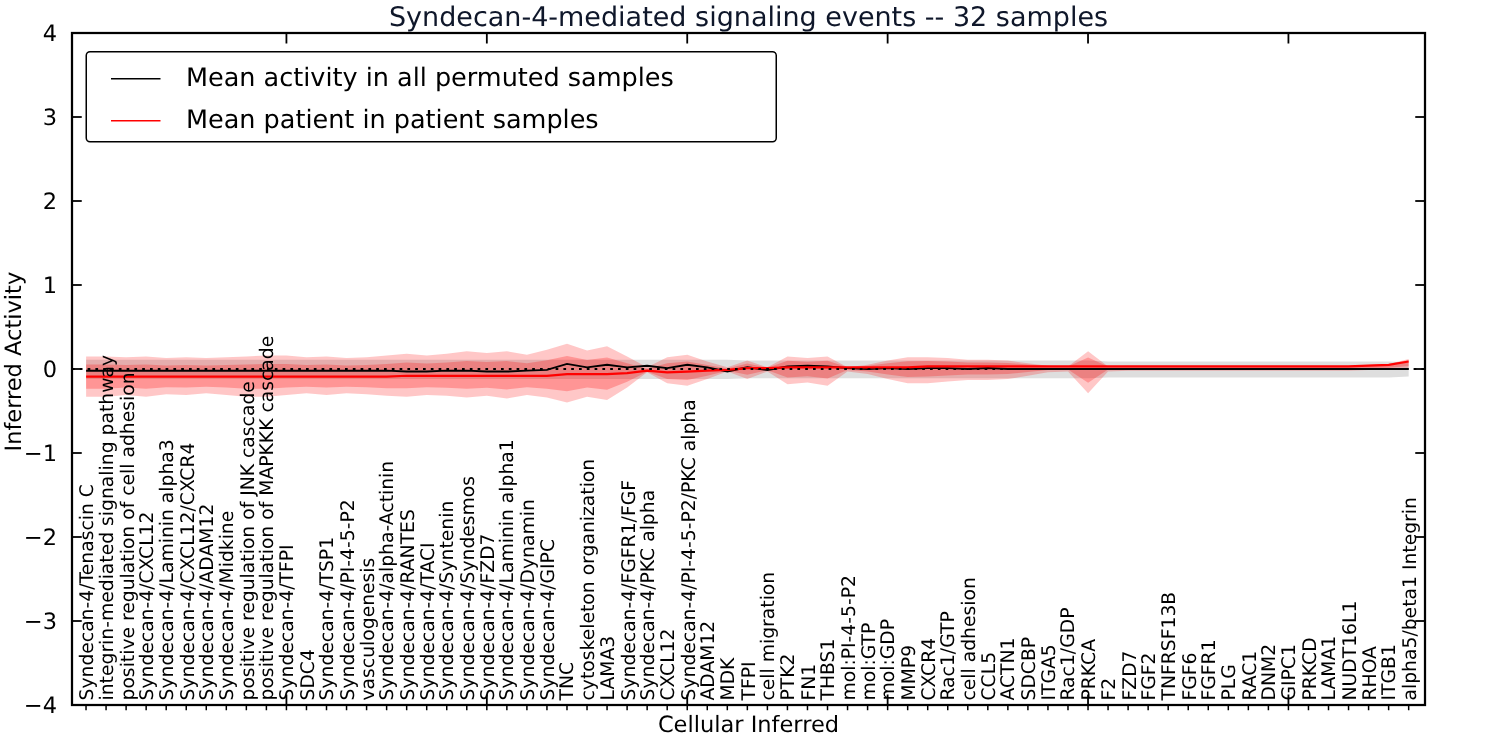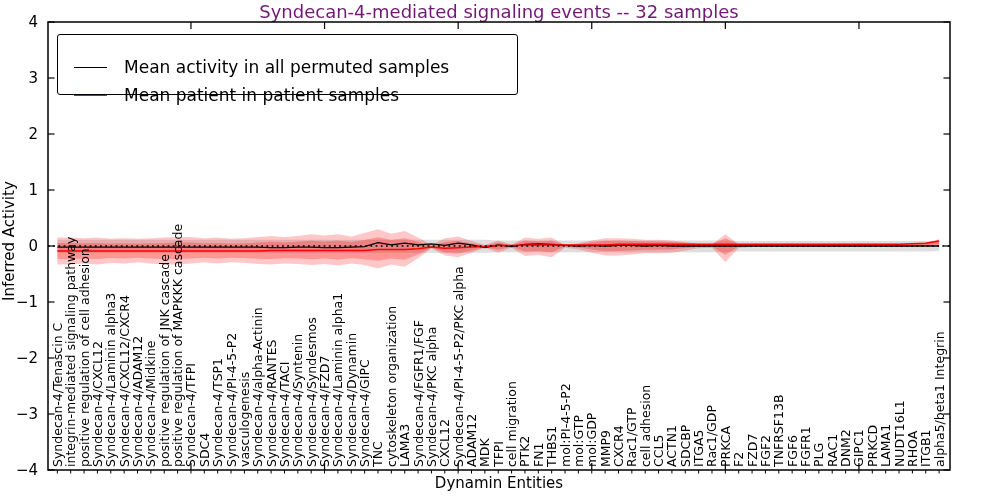--- a/index.html
+++ b/index.html
@@ -1,41 +1,41 @@
 <!DOCTYPE html>
 <html><head>
 <meta charset="utf-8">
 <style>
   html,body{margin:0;padding:0;background:#fff;}
   .figure{position:relative;width:1000px;height:500px;background:#fff;
           font-family:"DejaVu Sans","Liberation Sans",sans-serif;color:#000;overflow:hidden;}
   .chart-title{position:absolute;left:0;top:1px;width:998px;text-align:center;
-               font-size:18px;color:#701a75;}
+               font-size:18px;color:#0f172a;}
   .y-axis-label{position:absolute;left:-46px;top:237px;width:110px;text-align:center;
                 font-size:15px;transform:rotate(-90deg);transform-origin:center center;white-space:nowrap;}
   .x-axis-label{position:absolute;left:0;top:474px;width:998px;text-align:center;font-size:15px;}
   .legend{position:absolute;left:57px;top:34px;width:461px;height:61px;background:#fff;
-          border:1.7px solid #000;border-radius:3px;z-index:5;padding-top:18px;box-sizing:border-box;}
+          border:1.7px solid #000;border-radius:3px;z-index:5;padding-top:3px;box-sizing:border-box;}
   .legend-entry{display:flex;align-items:center;height:28px;}
   .legend-swatch{width:33px;height:0;border-top:1.8px solid #000;margin-left:16px;margin-right:17px;flex:0 0 auto;}
   .legend-label{font-size:17px;white-space:nowrap;}
   .yticks .y-tick-label{position:absolute;left:0;width:44px;height:19px;line-height:19px;
             text-align:right;padding-right:6px;font-size:15px;box-sizing:border-box;}
   .xticks .x-tick-label{position:absolute;font-size:12.5px;line-height:13px;white-space:nowrap;
             transform:rotate(-90deg);transform-origin:0 0;}
   svg{position:absolute;left:0;top:0;}
 </style>
 </head>
 <body>
 
 <div class="figure">
   <div class="chart-title">Syndecan-4-mediated signaling events -- 32 samples</div>
 
   <div class="y-axis-label">Inferred Activity</div>
-  <div class="x-axis-label">Dynamin Entities</div>
+  <div class="x-axis-label">Cellular Inferred</div>
 
   <svg id="plot-svg" width="1000" height="500">
       <polygon points="57.4,239.8 70.7,239.8 84.1,239.8 97.4,239.8 110.8,239.8 124.2,239.8 137.5,239.8 150.9,239.8 164.2,239.8 177.6,239.8 191.0,239.8 204.3,239.8 217.7,239.8 231.0,239.8 244.4,239.8 257.8,239.8 271.1,239.8 284.5,239.8 297.8,239.8 311.2,239.8 324.6,239.8 337.9,239.8 351.3,239.8 364.6,239.8 378.0,239.8 391.4,239.8 404.7,239.8 418.1,239.8 431.4,239.8 444.8,239.8 458.2,239.8 471.5,239.8 484.9,239.8 498.2,240.4 511.6,240.4 525.0,240.4 538.3,240.4 551.7,240.4 565.0,240.4 578.4,240.4 591.8,240.4 605.1,240.4 618.5,240.4 631.8,240.4 645.2,240.4 658.6,240.4 671.9,240.4 685.3,240.4 698.6,240.4 712.0,240.4 725.4,240.4 738.7,241.0 752.1,241.0 765.4,241.0 778.8,241.0 792.2,241.0 805.5,241.0 818.9,241.0 832.2,241.0 845.6,241.0 859.0,241.0 872.3,241.0 885.7,241.0 899.0,241.0 912.4,241.0 925.8,241.0 939.1,241.5 939.1,251.0 925.8,251.6 912.4,251.6 899.0,251.6 885.7,251.6 872.3,251.6 859.0,251.6 845.6,251.6 832.2,251.6 818.9,251.6 805.5,251.6 792.2,251.6 778.8,251.6 765.4,251.6 752.1,251.6 738.7,251.6 725.4,252.2 712.0,252.2 698.6,252.2 685.3,252.2 671.9,252.2 658.6,252.2 645.2,252.2 631.8,252.2 618.5,252.2 605.1,252.2 591.8,252.2 578.4,252.2 565.0,252.2 551.7,252.2 538.3,252.2 525.0,252.2 511.6,252.2 498.2,252.2 484.9,252.7 471.5,252.7 458.2,252.7 444.8,252.7 431.4,252.7 418.1,252.7 404.7,252.7 391.4,252.7 378.0,252.7 364.6,252.7 351.3,252.7 337.9,252.7 324.6,252.7 311.2,252.7 297.8,252.7 284.5,252.7 271.1,252.7 257.8,252.7 244.4,252.7 231.0,252.7 217.7,252.7 204.3,252.7 191.0,252.7 177.6,252.7 164.2,252.7 150.9,252.7 137.5,252.7 124.2,252.7 110.8,252.7 97.4,252.7 84.1,252.7 70.7,252.7 57.4,252.7" fill="rgba(138,138,138,0.28)" stroke="none"></polygon>
       <polygon points="57.4,237.6 70.7,237.6 84.1,238.2 97.4,237.6 110.8,238.7 124.2,238.2 137.5,238.7 150.9,238.2 164.2,237.6 177.6,237.0 191.0,237.0 204.3,238.2 217.7,237.6 231.0,238.7 244.4,238.2 257.8,237.0 271.1,235.9 284.5,237.0 297.8,235.9 311.2,234.2 324.6,235.4 337.9,234.2 351.3,236.5 364.6,233.1 378.0,229.2 391.4,233.7 404.7,230.9 418.1,237.6 431.4,244.9 444.8,238.2 458.2,236.5 471.5,241.0 484.9,244.9 498.2,240.4 511.6,244.9 525.0,237.6 538.3,238.7 551.7,237.6 565.0,244.9 578.4,243.2 591.8,240.4 605.1,238.2 618.5,238.2 631.8,238.7 645.2,239.8 658.6,239.8 671.9,240.4 685.3,242.1 698.6,243.8 712.0,244.3 725.4,234.2 738.7,244.3 752.1,243.8 765.4,243.8 778.8,243.8 792.2,243.8 805.5,243.8 818.9,243.8 832.2,243.8 845.6,243.8 859.0,243.8 872.3,243.8 885.7,243.8 899.0,243.8 912.4,243.2 925.8,242.6 939.1,239.3 939.1,246.0 925.8,246.6 912.4,246.6 899.0,247.1 885.7,247.1 872.3,247.1 859.0,247.1 845.6,247.1 832.2,247.1 818.9,247.1 805.5,247.1 792.2,247.1 778.8,247.1 765.4,247.1 752.1,247.1 738.7,247.7 725.4,262.2 712.0,247.7 698.6,248.2 685.3,250.5 671.9,252.7 658.6,253.3 645.2,253.3 631.8,254.4 618.5,255.5 605.1,255.5 591.8,252.7 578.4,249.4 565.0,247.7 551.7,257.2 538.3,255.0 525.0,256.1 511.6,247.7 498.2,252.7 484.9,247.7 471.5,252.7 458.2,257.2 444.8,255.5 431.4,248.2 418.1,258.3 404.7,266.7 391.4,264.5 378.0,268.4 364.6,265.0 351.3,263.4 337.9,265.6 324.6,263.9 311.2,265.0 297.8,263.9 284.5,263.4 271.1,264.5 257.8,263.9 244.4,262.8 231.0,262.2 217.7,263.4 204.3,262.2 191.0,263.4 177.6,264.5 164.2,264.5 150.9,263.4 137.5,262.2 124.2,263.4 110.8,262.8 97.4,264.5 84.1,263.4 70.7,264.5 57.4,264.5" fill="rgba(255,0,0,0.22)" stroke="none"></polygon>
       <polygon points="57.4,243.0 70.7,243.0 84.1,243.3 97.4,243.0 110.8,243.6 124.2,243.3 137.5,243.6 150.9,243.3 164.2,243.0 177.6,242.6 191.0,242.6 204.3,243.3 217.7,243.0 231.0,243.6 244.4,243.3 257.8,242.6 271.1,241.7 284.5,242.4 297.8,241.7 311.2,240.7 324.6,241.4 337.9,240.7 351.3,242.1 364.6,240.1 378.0,237.3 391.4,240.0 404.7,238.3 418.1,242.1 431.4,245.8 444.8,242.2 458.2,241.0 471.5,243.4 484.9,245.6 498.2,242.4 511.6,245.1 525.0,240.5 538.3,241.2 551.7,240.5 565.0,244.9 578.4,243.9 591.8,242.2 605.1,240.8 618.5,240.6 631.8,241.0 645.2,241.6 658.6,241.6 671.9,242.0 685.3,243.0 698.6,244.0 712.0,244.3 725.4,238.3 738.7,244.3 752.1,244.0 765.4,244.0 778.8,244.0 792.2,244.0 805.5,244.0 818.9,244.0 832.2,244.0 845.6,244.0 859.0,244.0 872.3,244.0 885.7,244.0 899.0,244.0 912.4,243.4 925.8,242.9 939.1,240.0 939.1,244.0 925.8,245.2 912.4,245.4 899.0,246.0 885.7,246.0 872.3,246.0 859.0,246.0 845.6,246.0 832.2,246.0 818.9,246.0 805.5,246.0 792.2,246.0 778.8,246.0 765.4,246.0 752.1,246.0 738.7,246.3 725.4,255.1 712.0,246.3 698.6,246.7 685.3,248.0 671.9,249.4 658.6,249.7 645.2,249.7 631.8,250.4 618.5,251.0 605.1,251.3 591.8,249.6 578.4,247.6 565.0,246.6 551.7,252.3 538.3,250.9 525.0,251.6 511.6,246.8 498.2,249.8 484.9,247.2 471.5,250.5 458.2,253.4 444.8,252.6 431.4,247.8 418.1,254.5 404.7,259.8 391.4,258.4 378.0,260.8 364.6,259.2 351.3,258.2 337.9,259.6 324.6,258.5 311.2,259.2 297.8,258.5 284.5,258.2 271.1,258.9 257.8,258.8 244.4,258.1 231.0,257.8 217.7,258.4 204.3,257.8 191.0,258.4 177.6,259.1 164.2,259.1 150.9,258.4 137.5,257.8 124.2,258.4 110.8,258.1 97.4,259.1 84.1,258.4 70.7,259.1 57.4,259.1" fill="rgba(255,0,0,0.25)" stroke="none"></polygon>
       <polyline points="57.4,247.1 70.7,247.1 84.1,247.1 97.4,247.1 110.8,247.1 124.2,247.1 137.5,247.1 150.9,247.1 164.2,247.1 177.6,247.1 191.0,247.1 204.3,247.1 217.7,247.1 231.0,247.1 244.4,247.1 257.8,247.1 271.1,247.7 284.5,247.7 297.8,247.1 311.2,247.1 324.6,247.7 337.9,247.7 351.3,247.1 364.6,246.6 378.0,242.6 391.4,244.9 404.7,243.2 418.1,244.9 431.4,243.8 444.8,245.4 458.2,243.2 471.5,244.9 484.9,247.7 498.2,244.9 511.6,246.6 525.0,244.3 538.3,243.8 551.7,244.3 565.0,245.4 578.4,246.0 591.8,245.4 605.1,246.0 618.5,245.4 631.8,245.4 645.2,246.0 658.6,245.4 671.9,246.0 685.3,246.0 698.6,246.0 712.0,246.0 725.4,246.0 738.7,246.0 752.1,246.0 765.4,246.0 778.8,246.0 792.2,246.0 805.5,246.0 818.9,246.0 832.2,246.0 845.6,246.0 859.0,246.0 872.3,246.0 885.7,246.0 899.0,246.0 912.4,246.0 925.8,246.0 939.1,246.0" fill="none" stroke="#000000" stroke-width="1.3"></polyline>
       <polyline points="57.4,251.0 70.7,251.0 84.1,251.0 97.4,251.0 110.8,251.0 124.2,251.0 137.5,251.0 150.9,251.0 164.2,251.0 177.6,251.0 191.0,251.0 204.3,251.0 217.7,251.0 231.0,251.0 244.4,251.0 257.8,251.0 271.1,250.5 284.5,250.5 297.8,250.5 311.2,250.5 324.6,250.5 337.9,250.5 351.3,250.5 364.6,250.5 378.0,249.4 391.4,249.4 404.7,249.4 418.1,248.8 431.4,247.1 444.8,248.2 458.2,247.7 471.5,247.1 484.9,246.6 498.2,245.4 511.6,245.4 525.0,244.9 538.3,244.9 551.7,244.9 565.0,244.9 578.4,244.9 591.8,244.9 605.1,244.9 618.5,244.3 631.8,244.3 645.2,244.3 658.6,244.3 671.9,244.3 685.3,244.3 698.6,244.3 712.0,244.3 725.4,244.3 738.7,244.3 752.1,244.3 765.4,244.3 778.8,244.3 792.2,244.3 805.5,244.3 818.9,244.3 832.2,244.3 845.6,244.3 859.0,244.3 872.3,244.3 885.7,244.3 899.0,244.3 912.4,243.8 925.8,243.2 939.1,241.0" fill="none" stroke="#ff0000" stroke-width="1.5"></polyline>
       <line x1="48" y1="246" x2="950" y2="246" stroke="#000" stroke-width="1.4" stroke-dasharray="1.8 3.4"></line>
       <line x1="48" y1="22" x2="54.5" y2="22" stroke="#000" stroke-width="1.2"></line>
       <line x1="943.5" y1="22" x2="950" y2="22" stroke="#000" stroke-width="1.2"></line>

